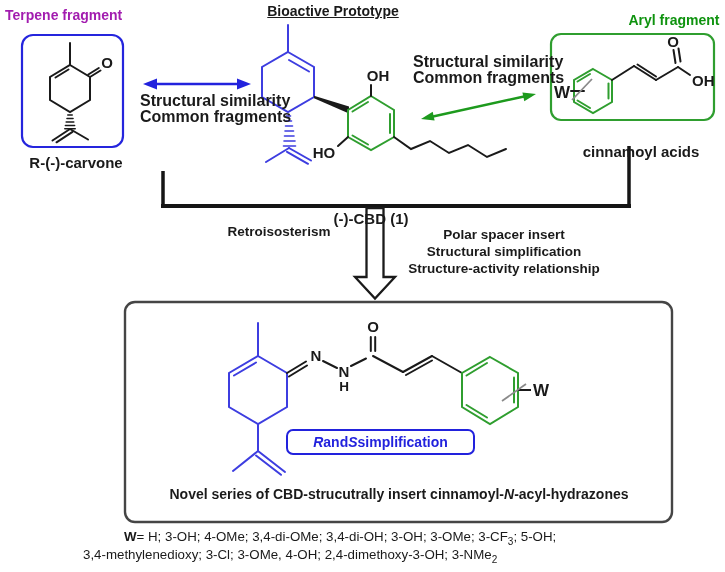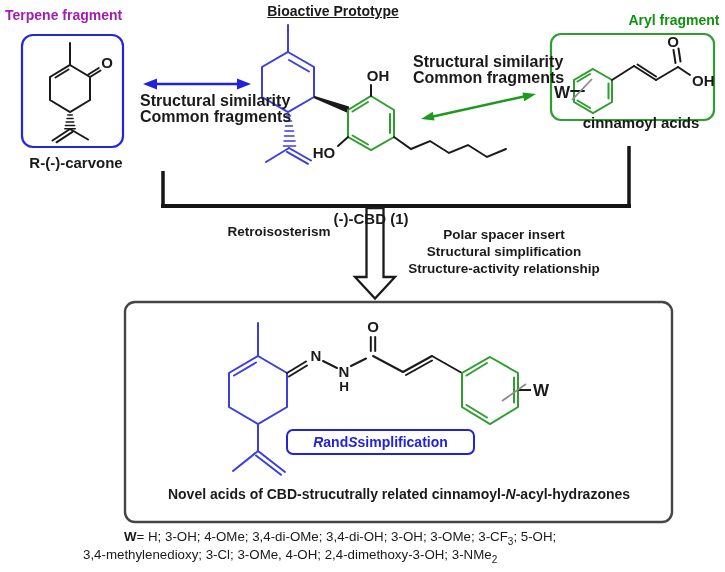--- a/index.html
+++ b/index.html
@@ -174,21 +174,21 @@
     <text class="atom" x="373" y="332" text-anchor="middle">O</text>
     <text class="atom-w" x="541" y="396" text-anchor="middle">W</text>
   </svg>
 
   <div class="lbl b t14 blue" style="left:5px;top:7px;">Terpene fragment</div>
   <div class="lbl b t14 ctr" style="left:333px;top:3px;text-decoration:underline;">Bioactive Prototype</div>
   <div class="lbl b t14 green ctr" style="left:638px;top:12px;margin-left:36px;">Aryl fragment</div>
 
   <div class="lbl b t15 ctr" style="left:76px;top:154px;">R-(-)-carvone</div>
   <div class="lbl b t15 ctr" style="left:371px;top:174px;margin-top:36px;">(-)-CBD (1)</div>
-  <div class="lbl b t15 ctr" style="left:641px;top:114px;">cinnamoyl acids</div>
+  <div class="lbl b t15 ctr" style="left:641px;top:143px;">cinnamoyl acids</div>
 
   <div class="lbl annot" style="left:140px;top:93px;">
     <div>Structural similarity</div>
     <div>Common fragments</div>
   </div>
   <div class="lbl annot" style="left:413px;top:54px;">
     <div>Structural similarity</div>
     <div>Common fragments</div>
   </div>
 
@@ -202,21 +202,21 @@
   </div>
 
   <div class="stereo-box">
     <i>R</i>
       <span> and </span>
       <i>S</i>
       <span> simplification</span>
   </div>
 
   <div class="lbl ctr caption-box" style="left:399px;top:486px;">
-    <span>Novel acids of CBD-strucutrally related cinnamoyl-</span><i>N</i><span>-acyl-hydrazones</span>
+    <span>Novel series of CBD-strucutrally insert cinnamoyl-</span><i>N</i><span>-acyl-hydrazones</span>
   </div>
 
   <div class="lbl wline" style="left:124px;top:529px;">
     <span class="b">W</span><span>= H; 3-OH; 4-OMe; 3,4-di-OMe; 3,4-di-OH; 3-OH; 3-OMe; 3-CF</span><sub>3</sub><span>; 5-OH;</span>
   </div>
   <div class="lbl wline" style="left:83px;top:547px;">
     <span>3,4-methylenedioxy; 3-Cl; 3-OMe, 4-OH; 2,4-dimethoxy-3-OH; 3-NMe</span><sub>2</sub>
   </div>
 
 </div>

